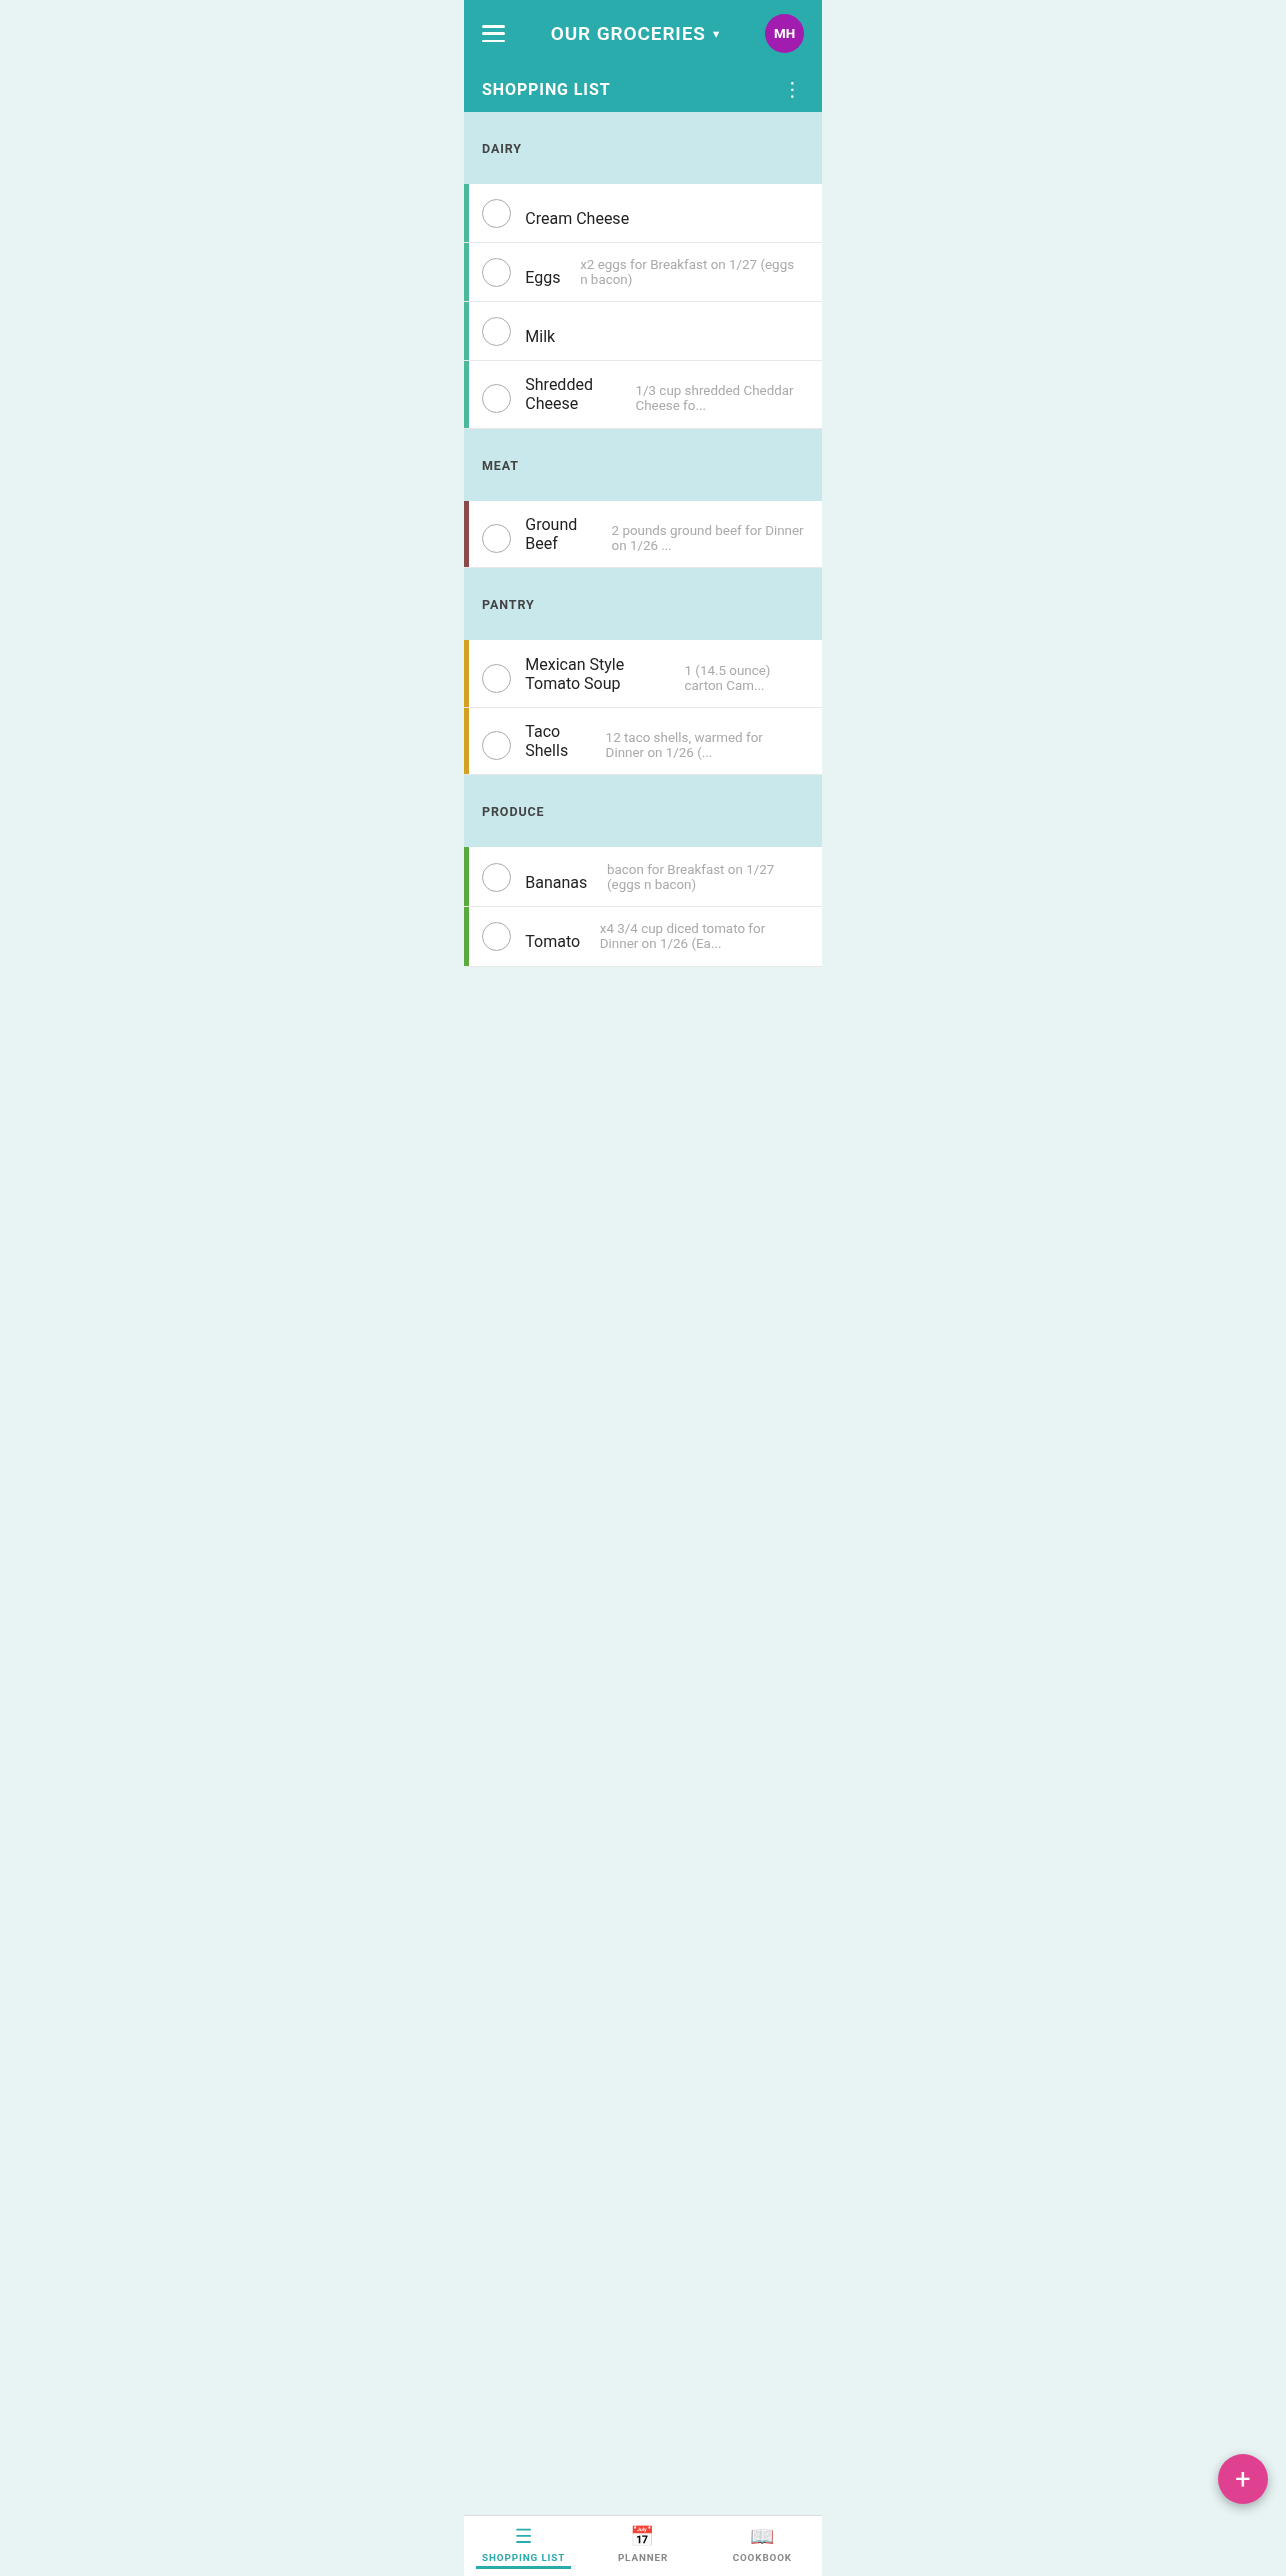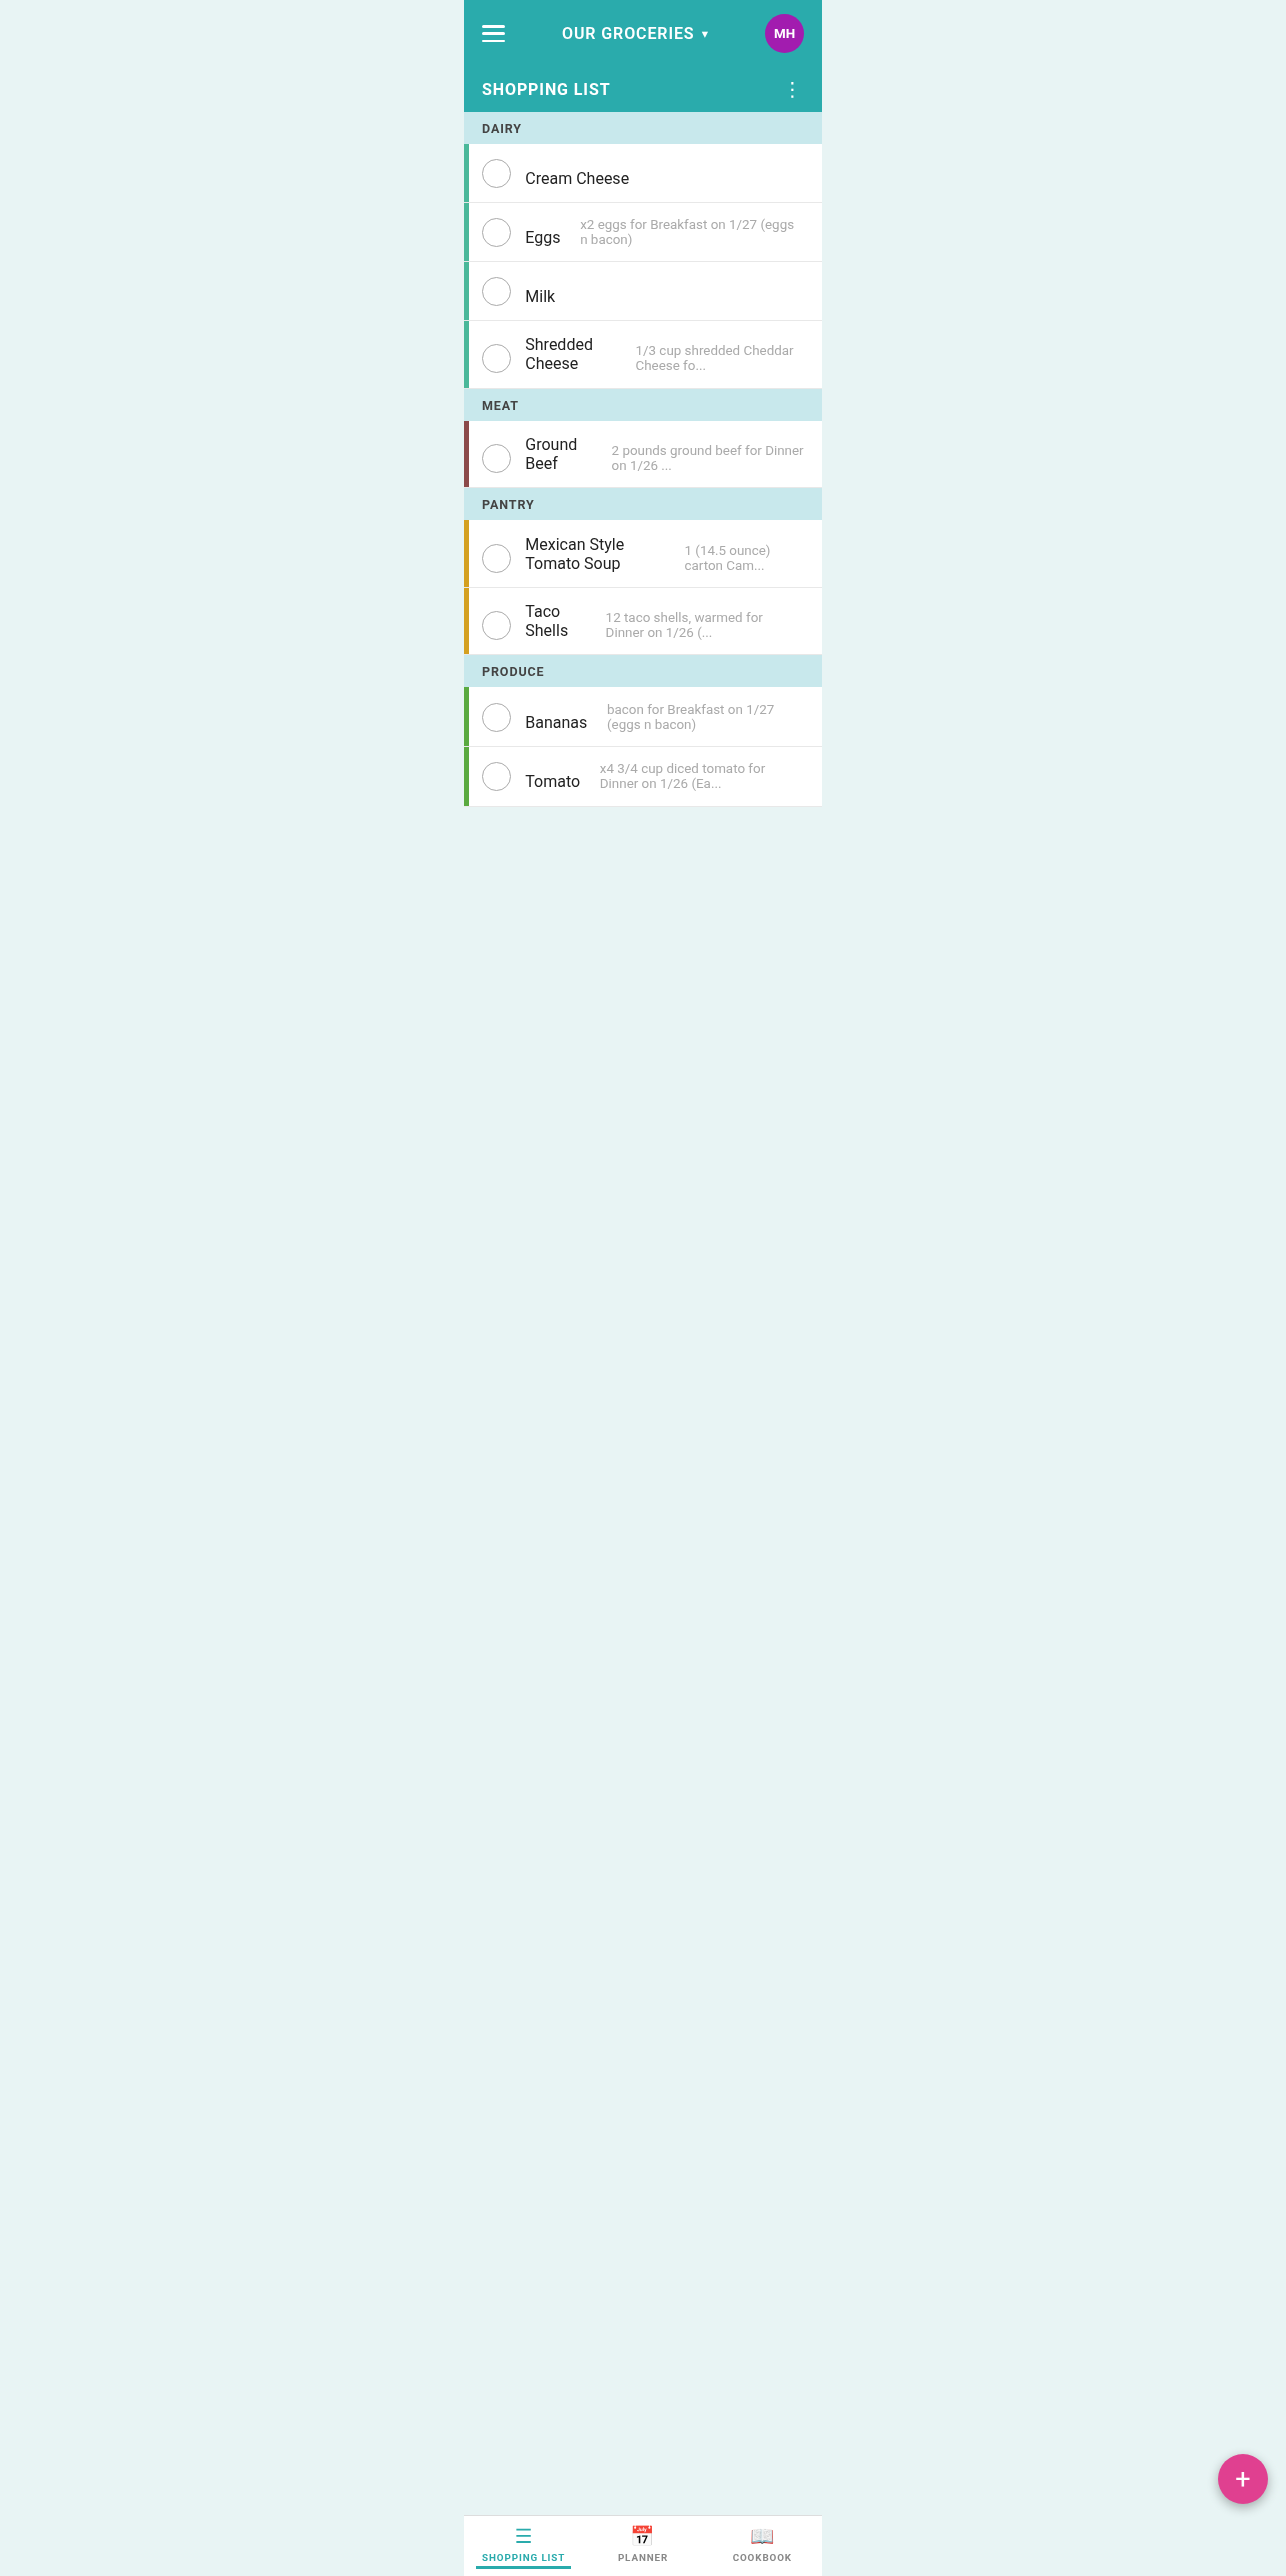--- a/index.html
+++ b/index.html
@@ -33,21 +33,21 @@
       background: white;
       border-radius: 1.8px;
     }
     .app-title-container {
       display: flex;
       align-items: center;
       gap: 7.2px;
     }
     .app-title {
       color: white;
-      font-size: 16px;
+      font-size: 19px;
       font-weight: 600;
       letter-spacing: 0.9px;
     }
     .chevron-down-icon {
       color: white;
       font-size: 12.5px;
     }
     .avatar {
       width: 39px;
       height: 39px;
@@ -80,21 +80,21 @@
       color: white;
       font-size: 19.7px;
       cursor: pointer;
       letter-spacing: 1.8px;
       line-height: 1;
     }
 
     
     .category-header {
       background: #c8e8ec;
-      padding: 8px 18px;
+      padding: 28px 18px;
     }
     .category-title {
       font-size: 12.5px;
       font-weight: 700;
       color: #444;
       letter-spacing: 0.9px;
     }
 
     
     .list-item {

